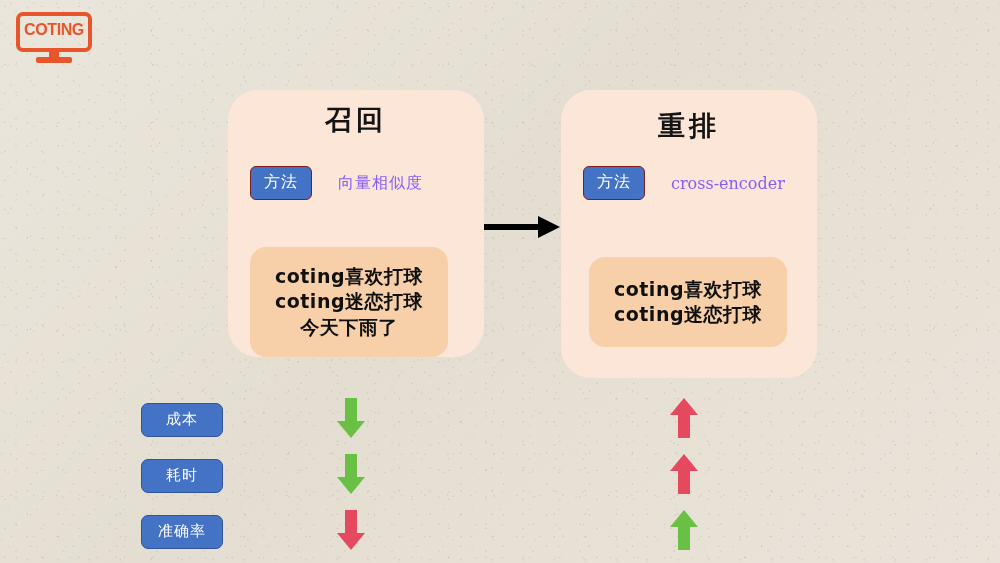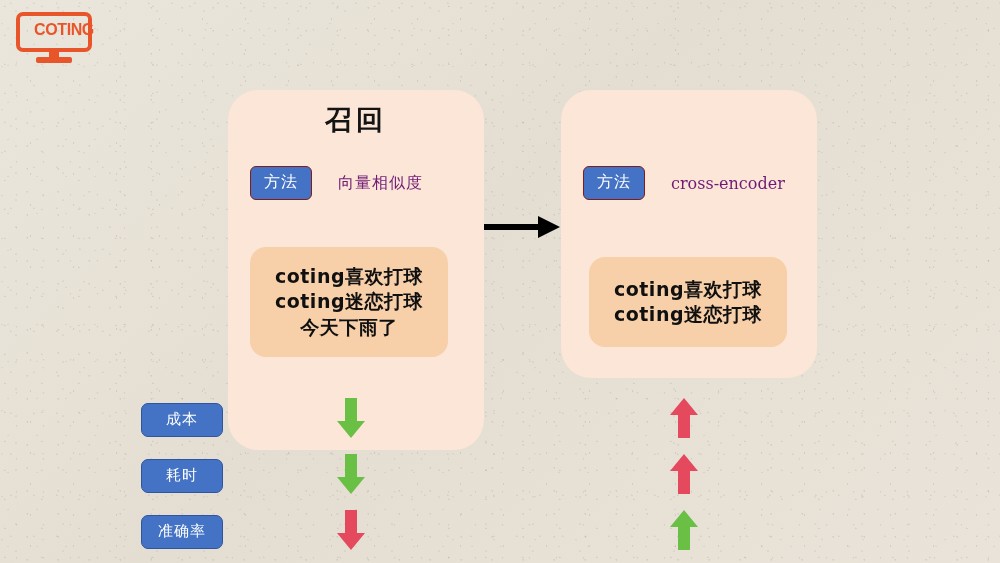--- a/index.html
+++ b/index.html
@@ -69,30 +69,29 @@
     position: absolute;
     left: 0;
     top: 9px;
     width: 76px;
     text-align: center;
     font-family: "Liberation Sans", sans-serif;
     font-weight: bold;
     font-size: 16px;
     letter-spacing: -0.4px;
     color: #e9552a;
-    padding-left: 10px;
   }
 
   
   .card {
     position: absolute;
     background: #fbe6d7;
     border-radius: 30px;
   }
-  #card-recall { left: 228px; top: 90px; width: 256px; height: 360px; }
+  #card-recall { left: 228px; top: 90px; width: 256px; height: 267px; }
   #card-rerank { left: 561px; top: 90px; width: 256px; height: 288px; }
 
   .card-title {
     position: absolute;
     left: 0;
     width: 100%;
     text-align: center;
     font-family: "DejaVu Sans", sans-serif;
     font-weight: bold;
     font-size: 27px;
@@ -120,21 +119,21 @@
     font-size: 16px;
     letter-spacing: 1px;
     padding: 5px 13px 6px 13px;
     text-align: center;
     white-space: nowrap;
   }
   .method-value {
     margin-left: 26px;
     font-family: "DejaVu Serif", serif;
     font-size: 16px;
-    color: #701a75;
+    color: #8b5cf6;
     white-space: nowrap;
   }
   #card-recall .method-value { letter-spacing: 1px; }
 
   .doc-box {
     position: absolute;
     background: #f7cfa9;
     border-radius: 16px;
     display: flex;
     flex-direction: column;
@@ -257,20 +256,21 @@
       <div class="doc-line centered">今天下雨了</div>
     </div>
   </div>
 
   <div id="flow-arrow">
     <div class="shaft" style="background: rgb(0, 0, 0);"></div>
     <div class="head" style="border-left-color: rgb(0, 0, 0);"></div>
   </div>
 
   <div class="card" id="card-rerank">
+    <div class="card-title">重排</div>
 
     <div class="method-row">
       <span class="badge">方法</span>
       <span class="method-value">cross-encoder</span>
     </div>
 
     <div class="doc-box">
       <div class="doc-line">coting喜欢打球</div>
       <div class="doc-line">coting迷恋打球</div>
     </div>

